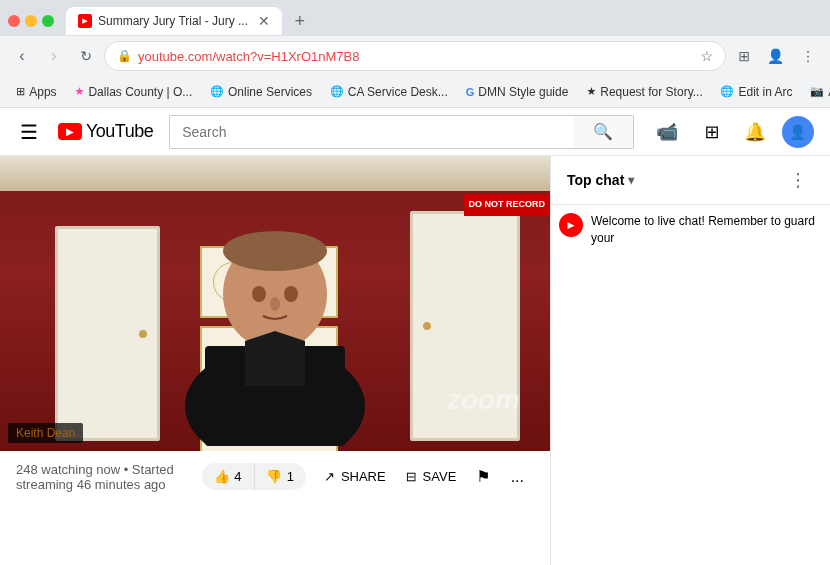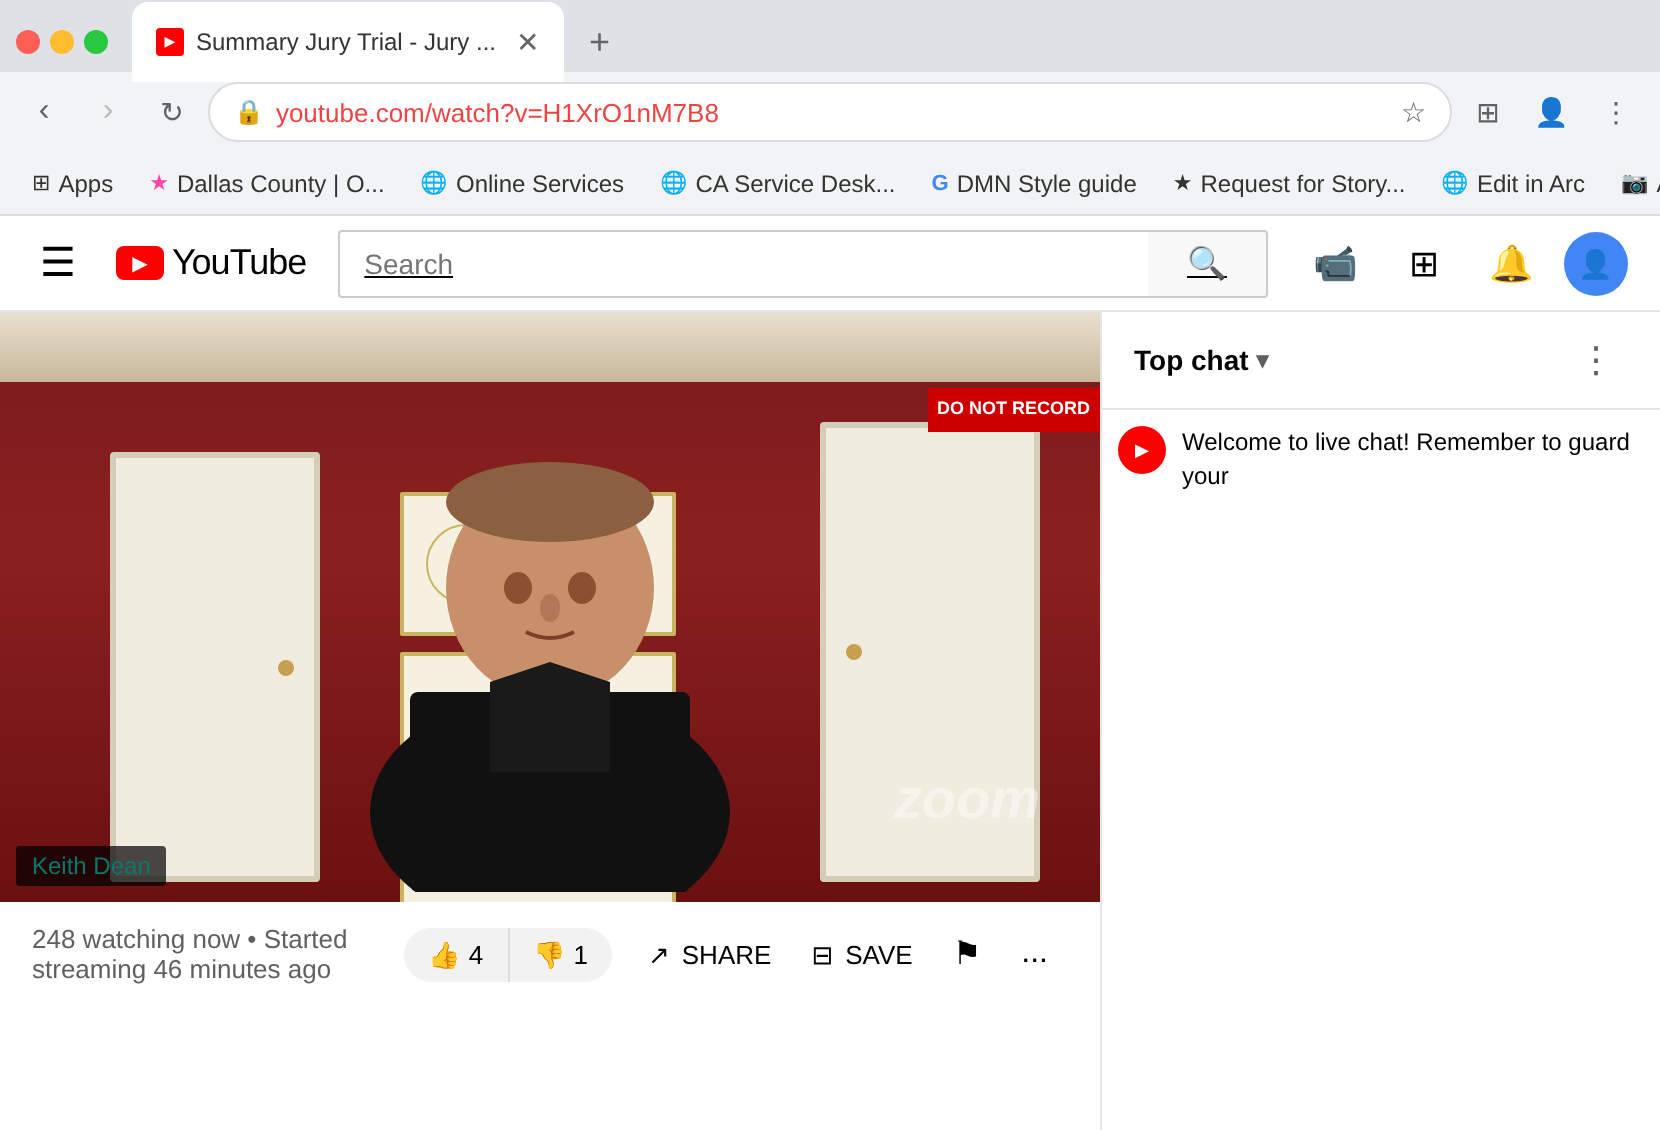--- a/index.html
+++ b/index.html
@@ -9,21 +9,21 @@
 <body>
 
 <div>
 
   <div style="display:flex;align-items:center;padding:6px 8px 0;gap:4px;background:#dee1e6;height:36px;">
     <div style="display:flex;gap:5px;margin-right:8px;">
       <div style="width:12px;height:12px;border-radius:50%;background:#ff5f57;"></div>
       <div style="width:12px;height:12px;border-radius:50%;background:#febc2e;"></div>
       <div style="width:12px;height:12px;border-radius:50%;background:#28c840;"></div>
     </div>
-    <div style="display:flex;align-items:center;gap:6px;background:#fff;padding:0 12px;height:40px;border-radius:8px 8px 0 0;font-size:12px;color:#333;max-width:220px;">
+    <div style="display:flex;align-items:center;gap:6px;background:#fff;padding:0 12px;height:28px;border-radius:8px 8px 0 0;font-size:12px;color:#333;max-width:220px;">
       <div style="width:14px;height:14px;background:#ff0000;border-radius:2px;display:flex;align-items:center;justify-content:center;font-size:7px;color:#fff;flex-shrink:0;">▶</div>
       <span style="font-size:12px;overflow:hidden;text-overflow:ellipsis;white-space:nowrap;">Summary Jury Trial - Jury ...</span>
       <span style="font-size:14px;color:#666;margin-left:4px;cursor:pointer;">✕</span>
     </div>
     <div style="width:28px;height:28px;display:flex;align-items:center;justify-content:center;color:#666;font-size:18px;cursor:pointer;">+</div>
   </div>
 
   <div style="display:flex;align-items:center;padding:4px 8px;gap:4px;height:40px;background:#f1f3f4;">
     <button style="width:28px;height:28px;border-radius:50%;border:none;background:transparent;cursor:pointer;font-size:16px;color:#5f6368;">‹</button>
     <button style="width:28px;height:28px;border-radius:50%;border:none;background:transparent;cursor:pointer;font-size:16px;color:#bbb;">›</button>
@@ -74,21 +74,21 @@
 
   </div>
 </div>
 
 <div style="display:flex;align-items:center;padding:0 16px;height:48px;background:#fff;border-bottom:1px solid #e5e5e5;gap:16px;">
   <button style="font-size:20px;cursor:pointer;color:#030303;background:none;border:none;padding:4px;">☰</button>
   <div style="display:flex;align-items:center;gap:4px;cursor:pointer;text-decoration:none;">
     <div style="width:24px;height:17px;background:#ff0000;border-radius:4px;display:flex;align-items:center;justify-content:center;font-size:10px;color:#fff;">▶</div>
     <span style="font-size:18px;font-weight:400;color:#030303;letter-spacing:-0.5px;">YouTube</span>
   </div>
-  <div style="flex:1;display:flex;align-items:flex-start;max-width:500px;text-decoration:underline;">
+  <div style="flex:1;display:flex;align-items:flex-start;max-width:500px;">
     <input style="flex: 1 1 0%; height: 34px; border-top: 1px solid rgb(204, 204, 204); border-bottom: 1px solid rgb(204, 204, 204); border-left: 1px solid rgb(204, 204, 204); border-image: initial; border-right: none; border-radius: 2px 0px 0px 2px; padding: 0px 12px; font-size: 14px; outline: none;" placeholder="Search">
     <button style="width:60px;height:34px;background:#f8f8f8;border:1px solid #ccc;border-left:none;border-radius:0 2px 2px 0;cursor:pointer;display:flex;align-items:center;justify-content:center;color:#666;">
       <span style="font-size:16px;">🔍</span>
     </button>
   </div>
   <div style="display:flex;align-items:center;gap:8px;margin-left:auto;">
     <button style="width:36px;height:36px;border-radius:50%;border:none;background:transparent;cursor:pointer;font-size:18px;display:flex;align-items:center;justify-content:center;">📹</button>
     <button style="width:36px;height:36px;border-radius:50%;border:none;background:transparent;cursor:pointer;font-size:18px;display:flex;align-items:center;justify-content:center;">⊞</button>
     <button style="width:36px;height:36px;border-radius:50%;border:none;background:transparent;cursor:pointer;font-size:18px;position:relative;display:flex;align-items:center;justify-content:center;">
       <span>🔔</span>
@@ -145,21 +145,21 @@
 
         <path d="M108,130 Q120,136 132,130" stroke="#7a4028" stroke-width="2" fill="none"></path>
 
         <path d="M90,155 L120,145 L150,155 L150,200 L90,200 Z" fill="#1a1a1a"></path>
       </svg>
 
       <div style="position:absolute;bottom:35px;right:30px;font-size:28px;font-weight:700;color:rgba(255,255,255,0.45);font-style:italic;">zoom</div>
 
       <div style="position:absolute;top:38px;right:0;background:#cc0000;color:#fff;font-size:9px;font-weight:700;padding:5px 5px;text-align:center;line-height:1.3;">DO NOT RECORD</div>
 
-      <div style="position:absolute;bottom:8px;left:8px;background:rgba(0,0,0,0.7);color:#0f766e;font-size:12px;padding:3px 8px;border-radius:2px;">Keith Dean</div>
+      <div style="position:absolute;bottom:8px;left:8px;background:rgba(0,0,0,0.7);color:#a16207;font-size:12px;padding:3px 8px;border-radius:2px;">Keith Dean</div>
     </div>
 
     <div style="padding:10px 16px;">
       <div style="display:flex;align-items:center;justify-content:space-between;">
         <span style="font-size:13px;color:#606060;">248 watching now • Started streaming 46 minutes ago</span>
         <div style="display:flex;align-items:center;gap:0;">
 
           <div style="display:flex;align-items:center;background:#f2f2f2;border-radius:18px;margin-right:8px;">
             <button style="display:flex;align-items:center;gap:4px;padding:6px 12px;border:none;background:transparent;cursor:pointer;font-size:13px;border-right:1px solid #ddd;border-radius:18px 0 0 18px;">
               <span>👍</span>

